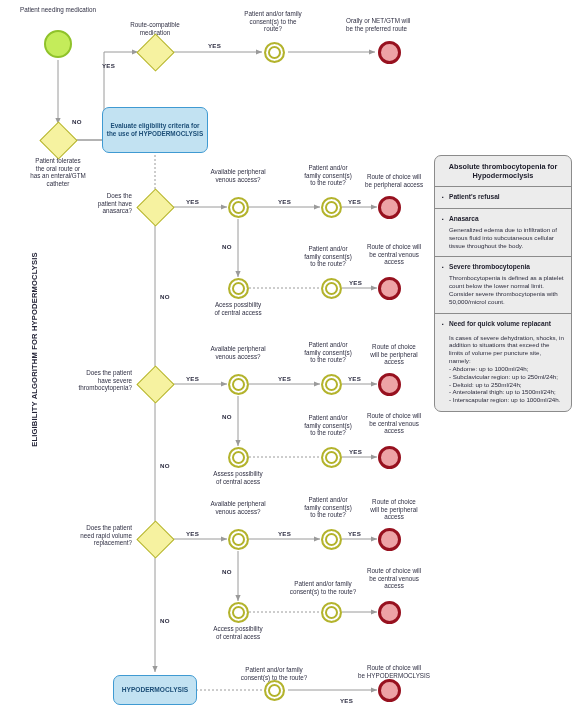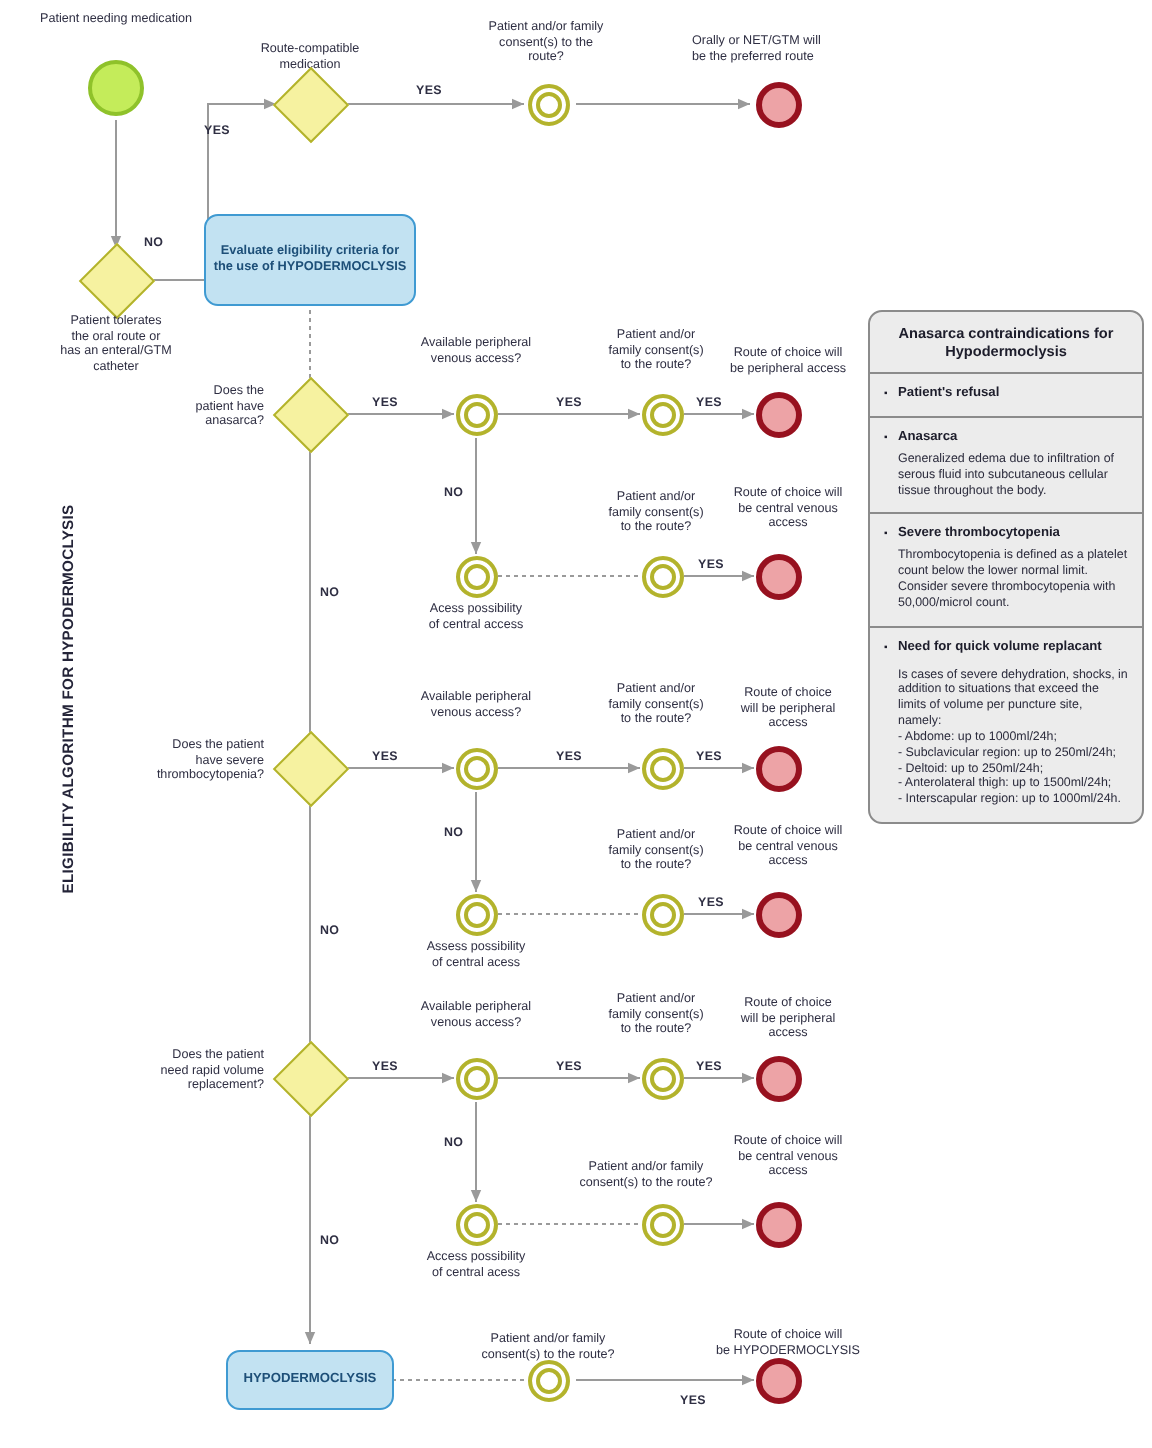--- a/index.html
+++ b/index.html
@@ -391,21 +391,21 @@
   <div class="lbl" style="left:224px;top:666px;width:100px;">Patient and/or family
 consent(s) to the route?</div>
   <div class="node ringnode" style="left:264px;top:680px;"></div>
   <div class="edgelbl" style="left:340px;top:697px;">YES</div>
 
   <div class="lbl" style="left:348px;top:664px;width:92px;">Route of choice will
 be HYPODERMOCLYSIS</div>
   <div class="node endnode" style="left:378px;top:679px;"></div>
 
   <div id="panel">
-    <div class="phead">Anasarca contraindications for Hypodermoclysis</div>
+    <div class="phead">Absolute thrombocytopenia for Hypodermoclysis</div>
 
     <div class="psec">
       <div class="pbullet">Patient's refusal</div>
     </div>
 
     <div class="psec">
       <div class="pbullet">Anasarca</div>
       <div class="pbody">Generalized edema due to infiltration of serous fluid into subcutaneous cellular tissue throughout the body.</div>
     </div>
 

